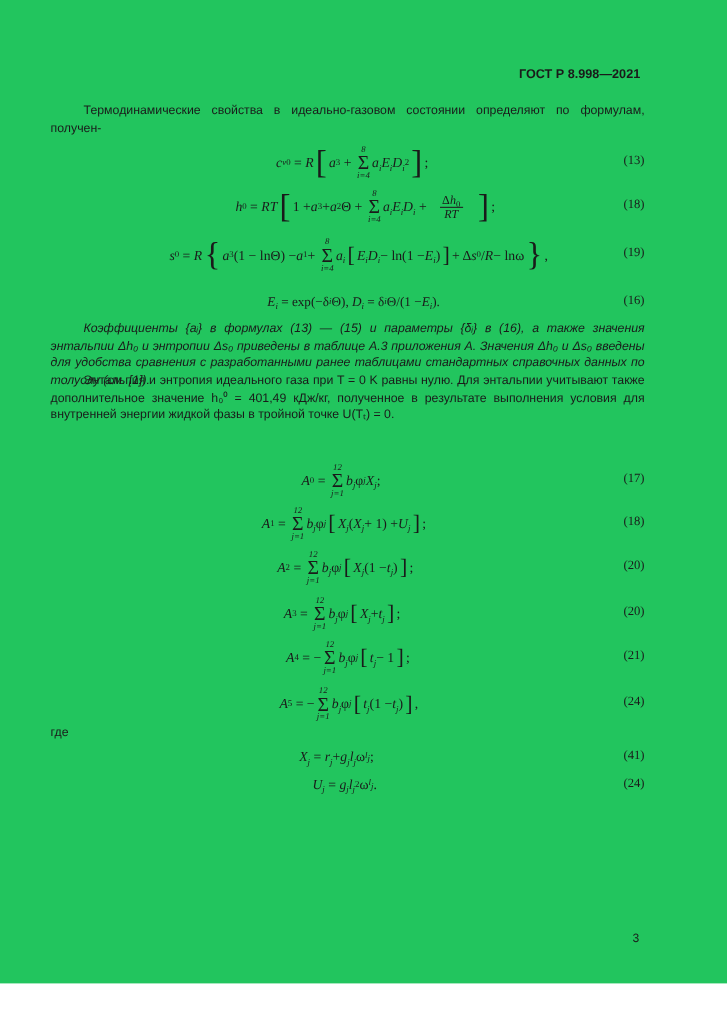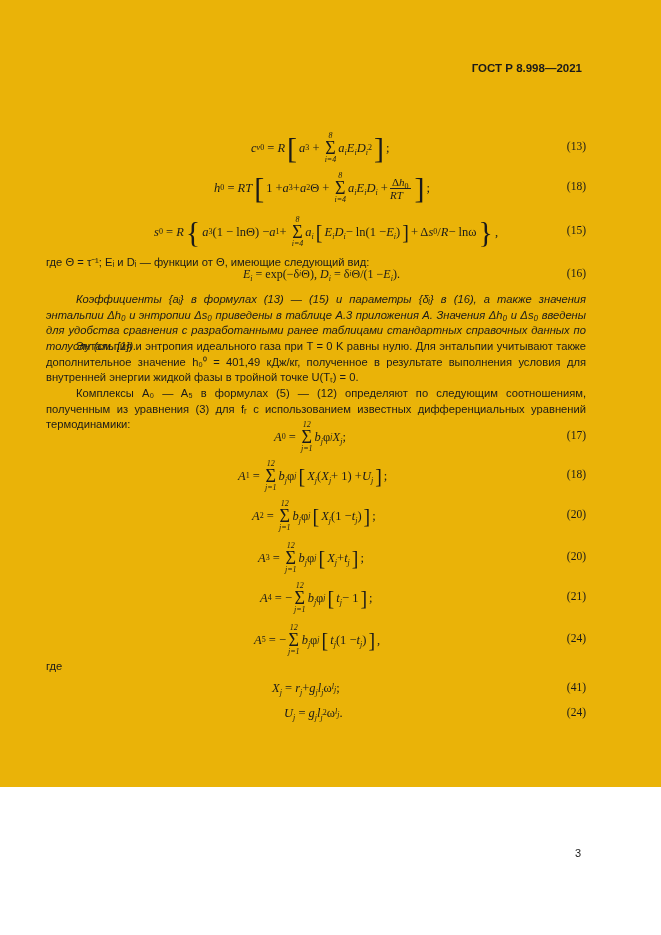--- a/index.html
+++ b/index.html
@@ -1,20 +1,20 @@
 <!DOCTYPE html>
 <html><head>
 <meta charset="utf-8">
 <style>
   html, body { margin: 0; padding: 0; }
   body {
     width: 661px; height: 935px; background: #ffffff; position: relative; overflow: hidden;
     font-family: "Liberation Sans", sans-serif; color: #1a1a1a; font-size: 11.2px;
   }
-  .page { position: absolute; left: 0; top: 0; width: 661px; height: 787px; background: #eab308; }
+  .page { position: absolute; left: 0; top: 0; width: 661px; height: 894px; background: #22c55e; }
   .header {
     position: absolute; right: 79px; top: 62px; font-weight: bold; font-size: 11.5px;
   }
   .para {
     position: absolute; left: 46px; width: 540px; line-height: 15.5px; text-align: justify;
   }
   .indent { text-indent: 30px; }
   i, .it { font-style: italic; }
   sub { font-size: 8px; vertical-align: -3px; line-height: 0; }
   sup { font-size: 8px; vertical-align: 5px; line-height: 0; }
@@ -24,33 +24,34 @@
   .eq .formula {
     position: absolute; white-space: nowrap; font-family: "Liberation Serif", serif; font-size: 12.5px;
     display: flex; align-items: center; height: 40px;
   }
   .eq .num { position: absolute; right: 0; top: 12px; font-size: 11.5px; font-family: Liberation Serif, serif; }
   .sum { display: inline-flex; flex-direction: column; align-items: center; line-height: 1; margin: 0 2px; }
   .sum .lim { font-size: 8px; font-style: italic; }
   .sum .sig { font-size: 18px; line-height: 16px; }
   .br { font-size: 30px; line-height: 30px; font-weight: 200; margin: 0 2px; }
   .brs { font-size: 20px; line-height: 20px; margin: 0 2px; }
-  .frac { display: inline-flex; flex-direction: column; align-items: flex-start; font-size: 11px; margin: 0 2px; }
+  .frac { display: inline-flex; flex-direction: column; align-items: center; font-size: 11px; margin: 0 12px; }
   .frac .n { border-bottom: 1px solid #222; padding: 0 2px; }
   .pagenum { position: absolute; left: 575px; top: 847px; font-size: 11px; }
   .lbl { position: absolute; left: 46px; font-size: 11.2px; }
 </style>
 </head>
 <body>
 
 <div class="page">
 
   <div class="header">ГОСТ Р 8.998—2021</div>
 
   <div class="para" style="top:94px;">
+    <div class="indent">Термодинамические свойства в идеально-газовом состоянии определяют по формулам, получен-</div>
   </div>
 
   <div class="eq" style="top:128px;">
     <div class="formula" style="left:205px;">
       <i>c</i><sub><i>v</i>0</sub>&nbsp;=&nbsp;<i>R</i><span class="br">[</span><i>a</i><sub>3</sub>&nbsp;+&nbsp;<span class="sum">
           <span class="lim">8</span>
           <span class="sig">Σ</span>
           <span class="lim">i=4</span>
         </span><i>a<sub>i</sub>E<sub>i</sub>D<sub>i</sub></i><sup>2</sup><span class="br">]</span>;
     </div>
@@ -72,37 +73,35 @@
   </div>
 
   <div class="eq" style="top:212px;">
     <div class="formula" style="left:108px;">
       <i>s</i><sub>0</sub>&nbsp;=&nbsp;<i>R</i><span class="br">{</span><i>a</i><sub>3</sub>(1 − lnΘ) − <i>a</i><sub>1</sub> +&nbsp;<span class="sum">
           <span class="lim">8</span>
           <span class="sig">Σ</span>
           <span class="lim">i=4</span>
         </span><i>a<sub>i</sub></i><span class="brs">[</span><i>E<sub>i</sub>D<sub>i</sub></i> − ln(1 − <i>E<sub>i</sub></i>)<span class="brs">]</span> + Δ<i>s</i><sub>0</sub> / <i>R</i> − lnω<span class="br">}</span>,
     </div>
-    <div class="num">(15)</div>
+    <div class="num">(19)</div>
   </div>
 
-  <div class="para" style="top:255px;">где Θ = τ⁻¹; Eᵢ и Dᵢ — функции от Θ, имеющие следующий вид:</div>
 
   <div class="eq" style="top:262px; height:24px;">
     <div class="formula" style="left:197px; height:24px; font-size:12px;">
       <i>E<sub>i</sub></i>&nbsp;= exp(−δ<sub><i>i</i></sub>Θ),&nbsp;<i>D<sub>i</sub></i>&nbsp;= δ<sub><i>i</i></sub>Θ/(1 − <i>E<sub>i</sub></i>).
     </div>
     <div class="num" style="top:5px;">(16)</div>
   </div>
 
   <div class="para indent" style="top:292px;font-style:italic;">Коэффициенты {aᵢ} в формулах (13) — (15) и параметры {δᵢ} в (16), а также значения энтальпии Δh₀ и энтропии Δs₀ приведены в таблице А.3 приложения А. Значения Δh₀ и Δs₀ введены для удобства сравнения с разработанными ранее таблицами стандартных справочных данных по толуолу (см. [1]).</div>
 
   <div class="para indent" style="top:339px;">Энтальпия и энтропия идеального газа при T = 0 K равны нулю. Для энтальпии учитывают также дополнительное значение h₀⁰ = 401,49 кДж/кг, полученное в результате выполнения условия для внутренней энергии жидкой фазы в тройной точке U(Tₜ) = 0.</div>
 
-  <div class="para indent" style="top:386px;">Комплексы A₀ — A₅ в формулах (5) — (12) определяют по следующим соотношениям, полученным из уравнения (3) для fᵣ с использованием известных дифференциальных уравнений термодинамики:</div>
 
   <div class="eq" style="top:417px;">
     <div class="formula" style="left:228px;">
       <i>A</i><sub>0</sub>&nbsp;=&nbsp;<span class="sum">
           <span class="lim">12</span>
           <span class="sig">Σ</span>
           <span class="lim">j=1</span>
         </span><i>b<sub>j</sub></i>φ<sub><i>j</i></sub><i>X<sub>j</sub></i>;
     </div>
     <div class="num">(17)</div>

